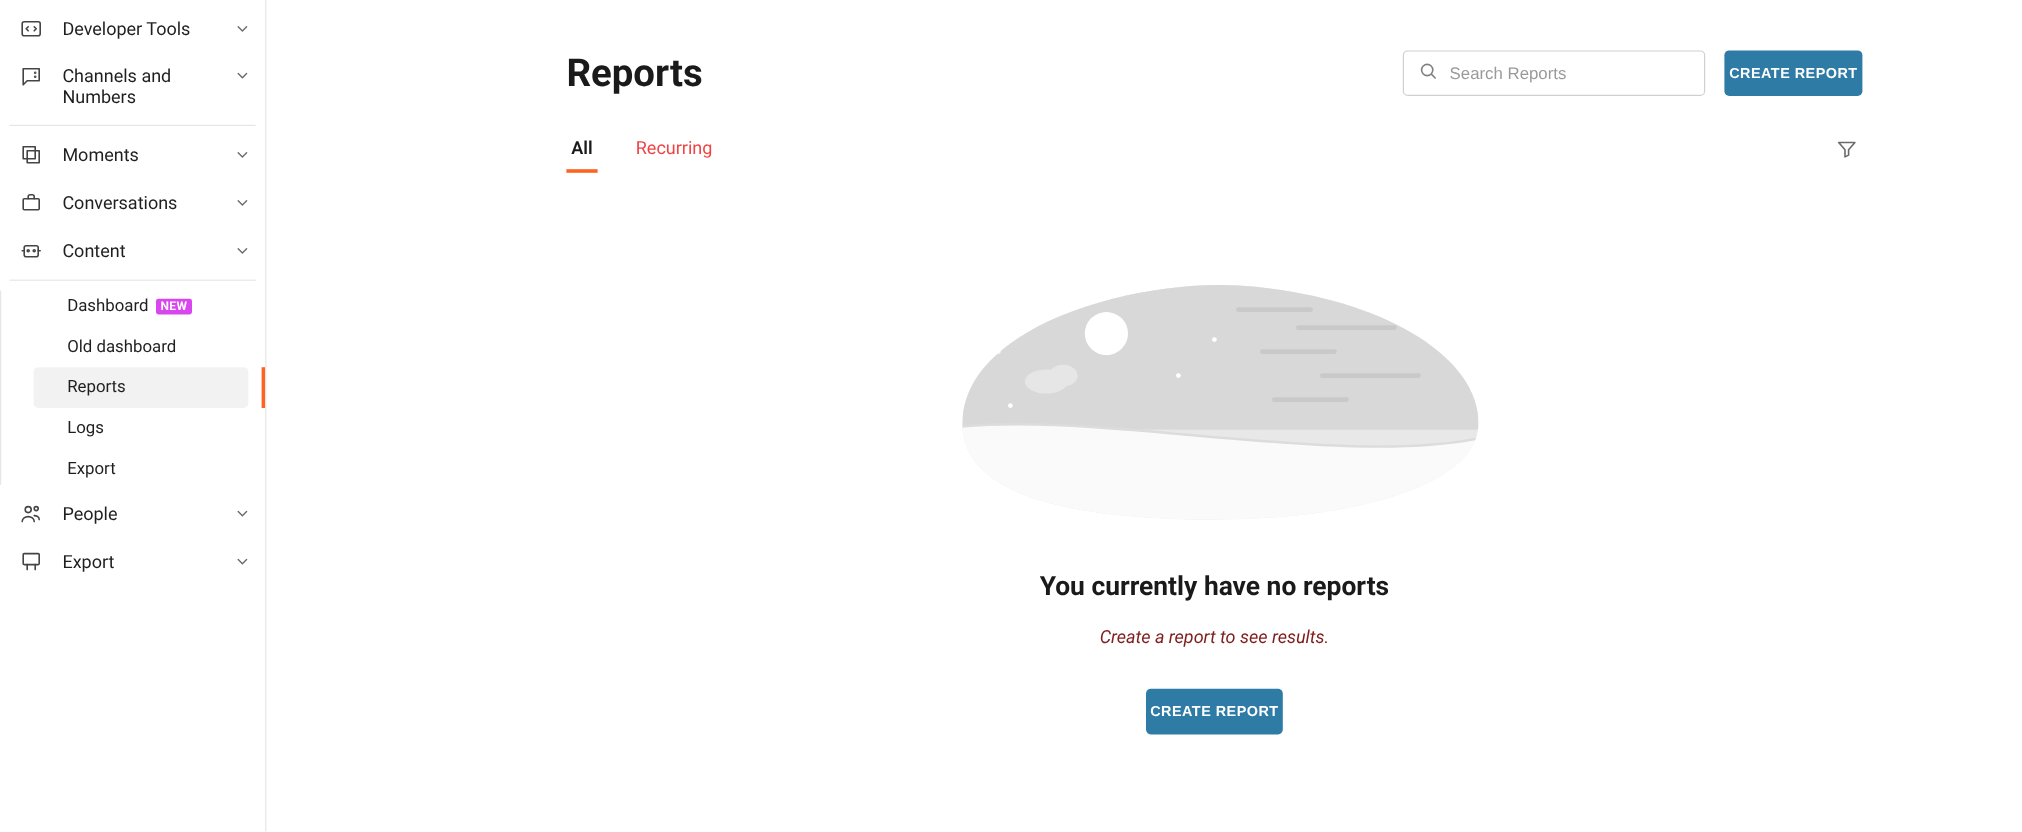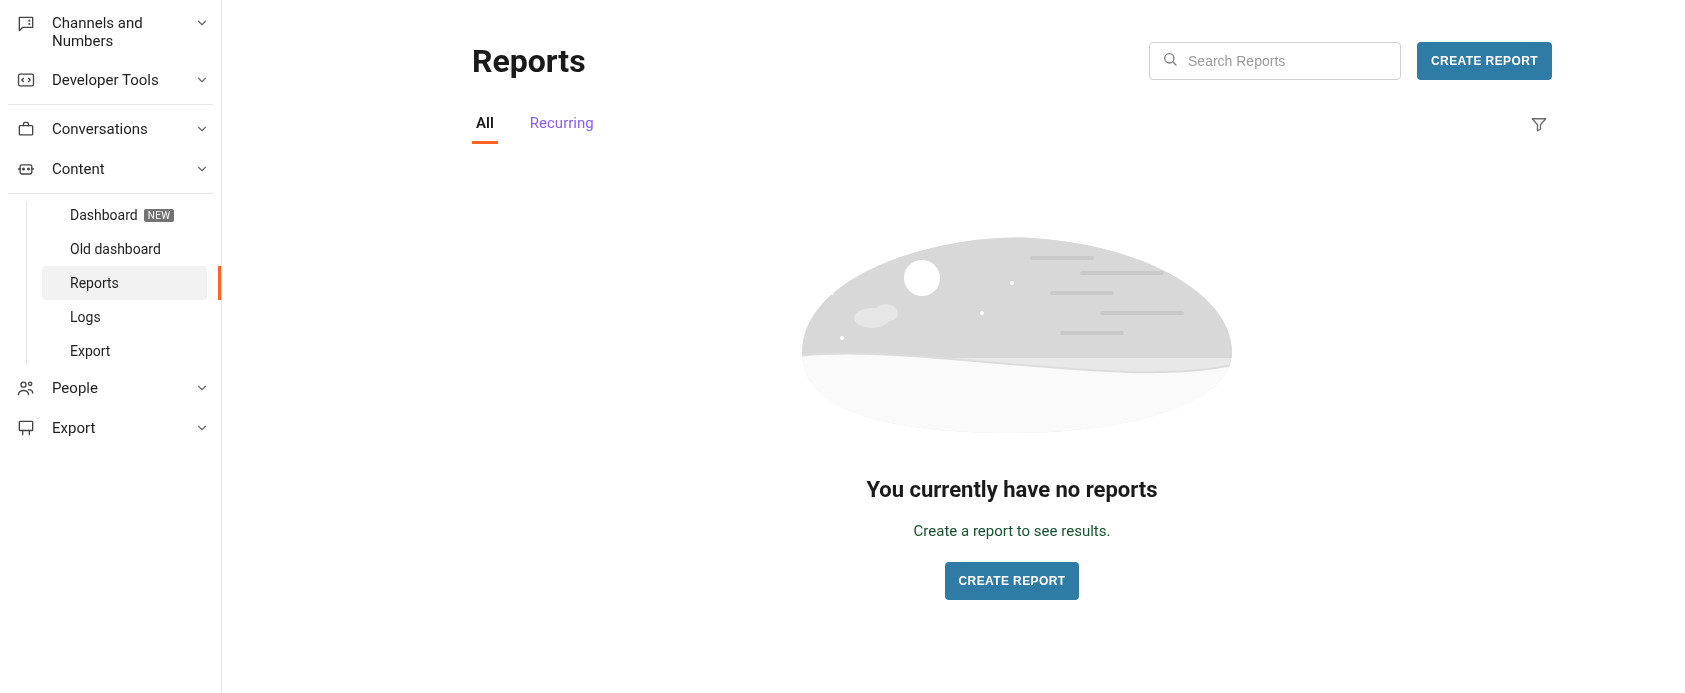--- a/index.html
+++ b/index.html
@@ -37,22 +37,21 @@
     .side-item .label { flex: 1; line-height: 1.2; }
     .side-item .icon,
     .side-item .chev { display: flex; align-items: center; justify-content: center; color: #6b6b6b; }
     .side-item .icon svg { width: 20px; height: 20px; stroke: #444; }
     .side-item .chev svg { width: 14px; height: 14px; stroke: #6b6b6b; }
     .side-item.first-multi { align-items: flex-start; }
     .side-item.first-multi .chev { margin-top: 2px; }
 
     .sub-list {
       position: relative;
-      margin-left: 26px;
-      padding-left: 0;
+      padding-left: 12px;
     }
     .sub-list::before {
       content: "";
       position: absolute;
       left: 0;
       top: 4px;
       bottom: 4px;
       width: 1px;
       background: #e6e6e6;
     }
@@ -74,24 +73,24 @@
     .sub-item.active::after {
       content: "";
       position: absolute;
       right: -14px;
       top: 0;
       bottom: 0;
       width: 3px;
       background: #fc6423;
     }
     .badge-new {
-      background: #737373;
+      background: #d946ef;
       color: #fff;
       font-size: 10px;
-      font-weight: 400;
+      font-weight: 700;
       padding: 1px 4px;
       border-radius: 2px;
       letter-spacing: 0.3px;
     }
 
     
     .main {
       flex: 1;
       padding: 42px 60px 0 60px;
       position: relative;
@@ -134,34 +133,34 @@
     }
     .search-input::placeholder { color: #9a9a9a; }
     .btn-primary {
       background: #2e7ba5;
       color: #fff;
       border: none;
       border-radius: 4px;
       font-size: 12px;
       font-weight: 700;
       letter-spacing: 0.4px;
-      padding: 0 14px;
+      padding: 0 4px;
       height: 38px;
       cursor: pointer;
     }
     .tabs-row {
       display: flex;
       align-items: center;
       gap: 28px;
       border-bottom: 1px solid transparent;
       margin-bottom: 8px;
     }
     .tab {
       font-size: 15px;
-      color: #8b5cf6;
+      color: #ef4444;
       padding: 6px 4px 12px 4px;
       cursor: pointer;
     }
     .tab.active {
       color: #1a1a1a;
       font-weight: 600;
       border-bottom: 3px solid #fc6423;
       padding-bottom: 9px;
     }
     .tabs-spacer { flex: 1; }
@@ -179,68 +178,83 @@
     }
     .empty-illus { margin: 0 auto 30px auto; width: 460px; }
     .empty-title {
       font-size: 22px;
       font-weight: 700;
       color: #1a1a1a;
       margin-bottom: 20px;
     }
     .empty-sub {
       font-size: 15px;
-      color: #14532d;
-      margin-bottom: 22px;
+      color: #7f1d1d;
+      margin-bottom: 34px;
+      font-style: italic;
     }
     .btn-primary.center {
       display: inline-flex;
       align-items: center;
       justify-content: center;
     }
   </style>
 </head>
 <body>
 
 <aside class="sidebar">
 
+  <div class="side-item">
+    <span class="icon">
+      <svg viewBox="0 0 24 24" fill="none" stroke-width="1.6" stroke-linecap="round" stroke-linejoin="round">
+          <rect x="3" y="5" width="18" height="14" rx="2"></rect>
+          <polyline points="9 10 7 12 9 14"></polyline>
+          <polyline points="15 10 17 12 15 14"></polyline>
+        </svg>
+    </span>
+    <span class="label">Developer Tools</span>
+    <span class="chev">
+      <svg viewBox="0 0 24 24" fill="none" stroke-width="2" stroke-linecap="round" stroke-linejoin="round">
+          <polyline points="6 9 12 15 18 9"></polyline>
+        </svg>
+    </span>
+  </div>
+
   <div class="side-item first-multi">
     <span class="icon">
       <svg viewBox="0 0 24 24" fill="none" stroke-width="1.6" stroke-linecap="round" stroke-linejoin="round">
           <path d="M4 4h16v12H8l-4 4V4z"></path>
           <circle cx="16" cy="8" r="0.5"></circle>
           <circle cx="16" cy="12" r="0.5"></circle>
         </svg>
     </span>
     <span class="label">Channels and Numbers</span>
     <span class="chev">
       <svg viewBox="0 0 24 24" fill="none" stroke-width="2" stroke-linecap="round" stroke-linejoin="round">
           <polyline points="6 9 12 15 18 9"></polyline>
         </svg>
     </span>
   </div>
 
-  <div class="side-item">
-    <span class="icon">
-      <svg viewBox="0 0 24 24" fill="none" stroke-width="1.6" stroke-linecap="round" stroke-linejoin="round">
-          <rect x="3" y="5" width="18" height="14" rx="2"></rect>
-          <polyline points="9 10 7 12 9 14"></polyline>
-          <polyline points="15 10 17 12 15 14"></polyline>
-        </svg>
-    </span>
-    <span class="label">Developer Tools</span>
-    <span class="chev">
-      <svg viewBox="0 0 24 24" fill="none" stroke-width="2" stroke-linecap="round" stroke-linejoin="round">
-          <polyline points="6 9 12 15 18 9"></polyline>
-        </svg>
-    </span>
-  </div>
-
   <div class="side-section-divider"></div>
 
+  <div class="side-item">
+    <span class="icon">
+      <svg viewBox="0 0 24 24" fill="none" stroke-width="1.6" stroke-linecap="round" stroke-linejoin="round">
+          <rect x="4" y="4" width="12" height="12"></rect>
+          <rect x="8" y="8" width="12" height="12"></rect>
+        </svg>
+    </span>
+    <span class="label">Moments</span>
+    <span class="chev">
+      <svg viewBox="0 0 24 24" fill="none" stroke-width="2" stroke-linecap="round" stroke-linejoin="round">
+          <polyline points="6 9 12 15 18 9"></polyline>
+        </svg>
+    </span>
+  </div>
 
   <div class="side-item">
     <span class="icon">
       <svg viewBox="0 0 24 24" fill="none" stroke-width="1.6" stroke-linecap="round" stroke-linejoin="round">
           <rect x="4" y="8" width="16" height="11" rx="1"></rect>
           <path d="M9 8V6a2 2 0 0 1 2-2h2a2 2 0 0 1 2 2v2"></path>
         </svg>
     </span>
     <span class="label">Conversations</span>
     <span class="chev">

